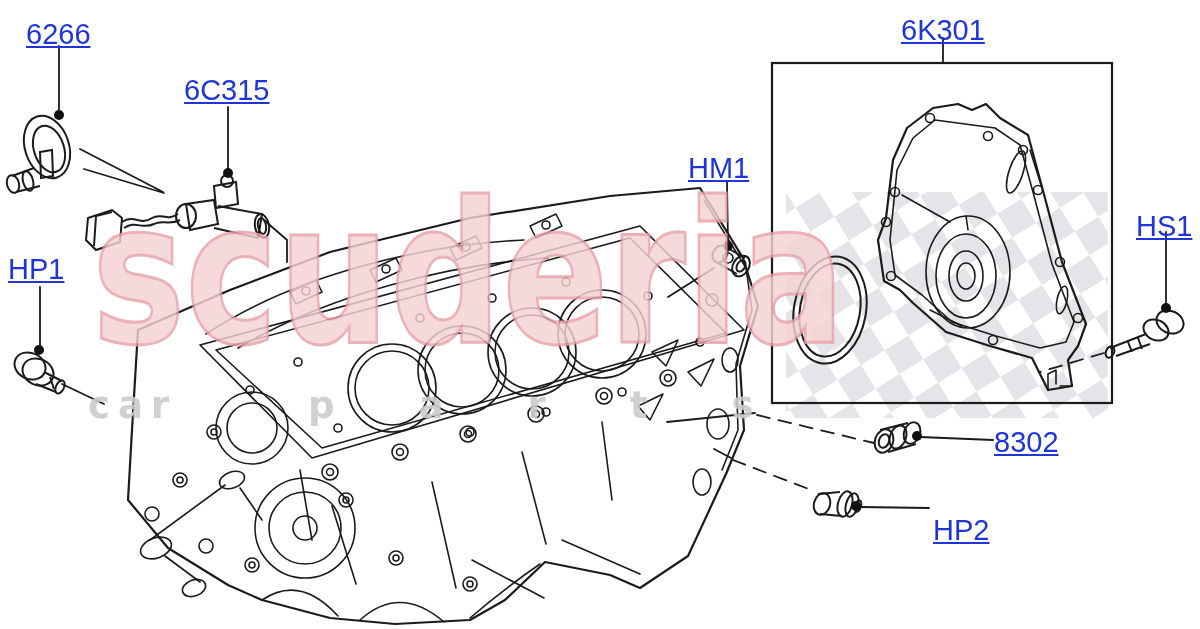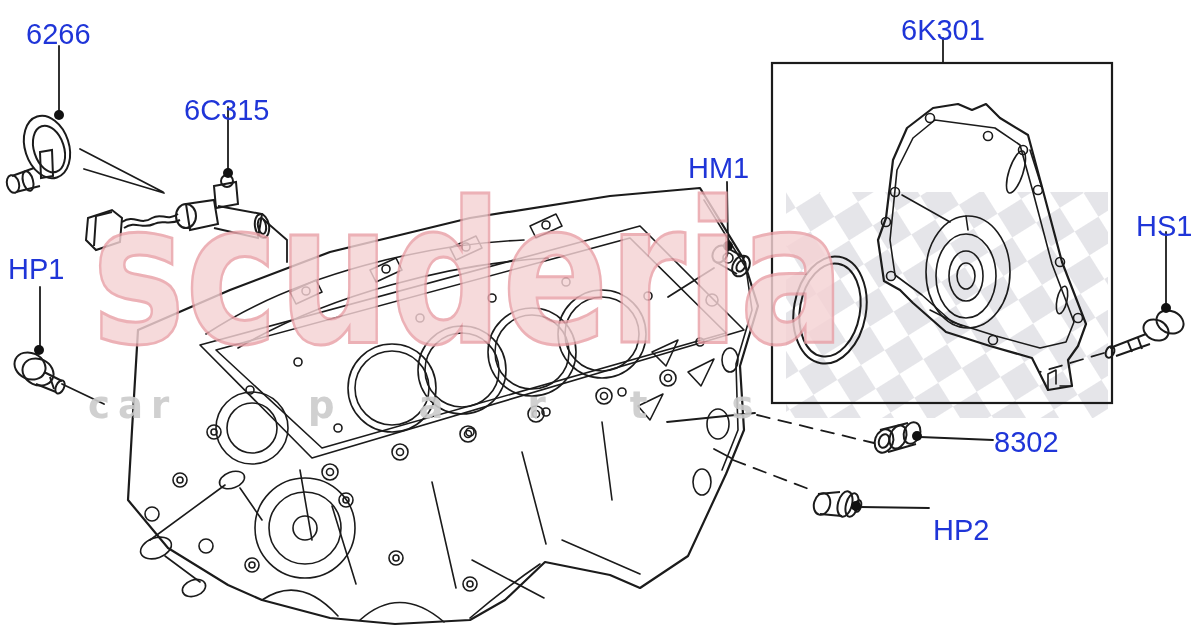--- a/index.html
+++ b/index.html
@@ -12,21 +12,21 @@
   }
   html,body{margin:0;padding:0;}
   body{
     width:1200px;height:629px;position:relative;background:#ffffff;
     font-family:"Liberation Sans","DejaVu Sans",sans-serif;overflow:hidden;
   }
   #stage{position:absolute;inset:0;}
   svg{position:absolute;left:0;top:0;}
   .callout{
     position:absolute;color:var(--label-blue);font-size:29px;line-height:1;
-    letter-spacing:0px;white-space:nowrap;z-index:30;
+    letter-spacing:0px;white-space:nowrap;z-index:30;text-decoration:underline;
   }
   .wm{position:absolute;pointer-events:none;font-family:"DejaVu Sans","Liberation Sans",sans-serif;font-weight:bold;}
   #wm-brand{
     left:92px;top:176px;font-size:196px;line-height:1;z-index:20;
     color:var(--wm-pink-fill);
     -webkit-text-stroke:3px var(--wm-pink-edge);
     transform:scaleX(.80);transform-origin:left top;opacity:.82;
   }
   #wm-car{left:88px;top:384px;font-size:37px;letter-spacing:8px;color:var(--wm-gray);opacity:.9;z-index:5;}
   #wm-parts{left:308px;top:384px;font-size:37px;letter-spacing:84px;color:var(--wm-gray);opacity:.9;z-index:5;}
@@ -269,21 +269,21 @@
     <circle cx="917" cy="436" r="5"></circle>
     <circle cx="856" cy="506" r="5"></circle>
   </g>
 </svg>
 
 <div class="wm" id="wm-brand">scuderia</div>
 <div class="wm" id="wm-parts">parts</div>
 <div class="wm" id="wm-car">car</div>
 
 <div class="callout" style="left:26px;top:20px">6266</div>
-<div class="callout" style="left:184px;top:96px">6C315</div>
+<div class="callout" style="left:184px;top:76px">6C315</div>
 <div class="callout" style="left:8px;top:255px">HP1</div>
 <div class="callout" style="left:688px;top:154px">HM1</div>
 <div class="callout" style="left:901px;top:16px">6K301</div>
 <div class="callout" style="left:1136px;top:212px">HS1</div>
 <div class="callout" style="left:994px;top:428px">8302</div>
 <div class="callout" style="left:933px;top:516px">HP2</div>
 
 </div>
 
 </body></html>

